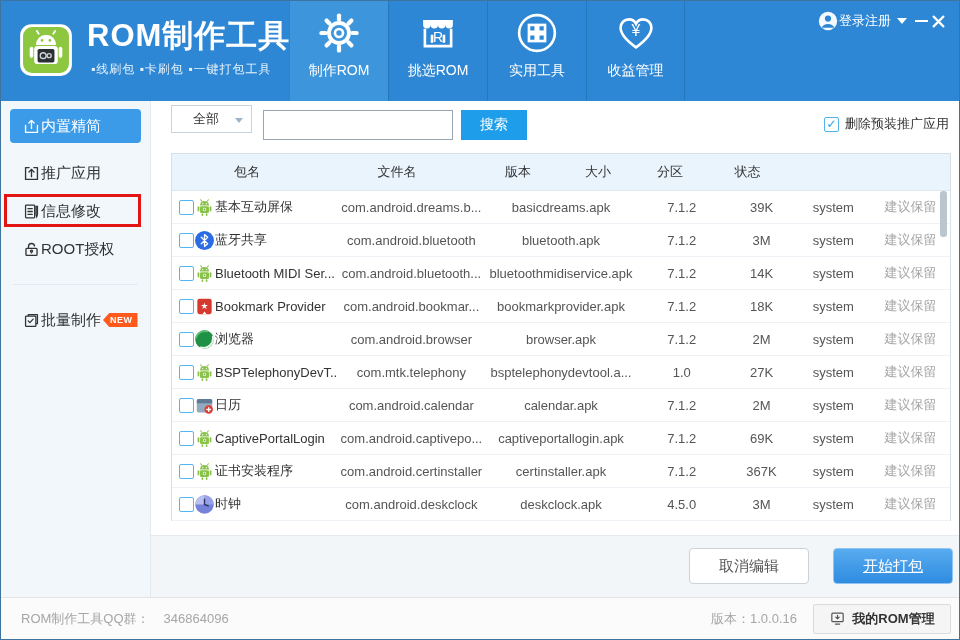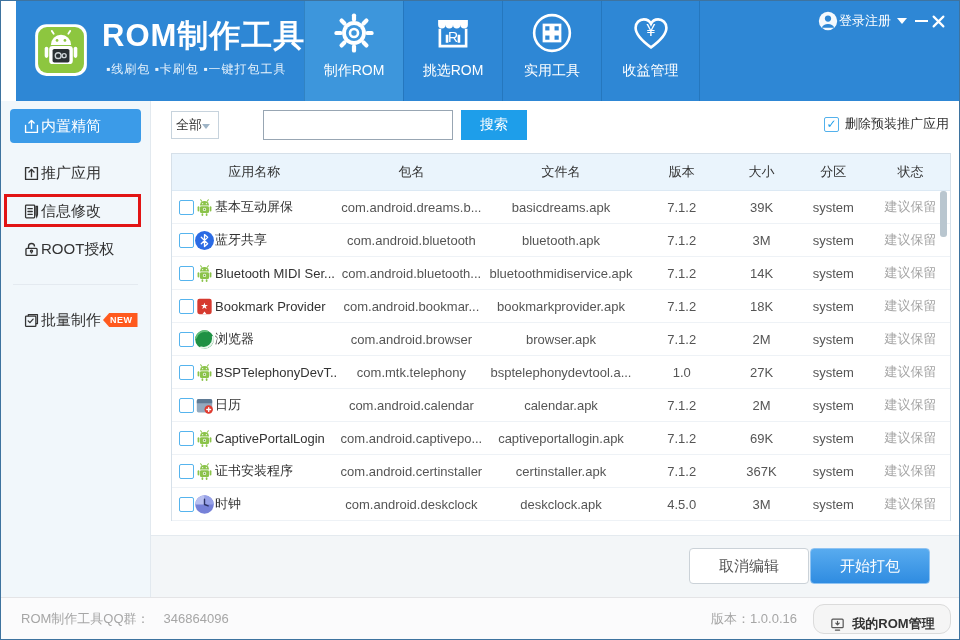--- a/index.html
+++ b/index.html
@@ -1,20 +1,20 @@
 <!DOCTYPE html>
 <html><head>
 <meta charset="utf-8">
 <style>
   html,body{margin:0;padding:0;background:#e9edf0;}
   .window{position:relative;width:960px;height:640px;border:1px solid #3E739F;box-sizing:border-box;
     overflow:hidden;background:#fff;font-family:"Liberation Sans","DejaVu Sans",sans-serif;
     -webkit-font-smoothing:antialiased;}
   
-  .app-header{position:absolute;top:0;left:15px;right:0;height:100px;background:#2E87D5;}
+  .app-header{position:absolute;top:0;left:0;right:0;height:100px;background:#2E87D5;}
   .logo{position:absolute;left:18px;top:22px;width:54px;height:54px;}
   .logo svg{width:54px;height:54px;display:block}
   .title{position:absolute;left:86px;top:14px;font-size:31px;font-weight:bold;color:#fff;letter-spacing:1px;}
   .subtitle{position:absolute;left:90px;top:60px;font-size:12px;color:#E8F3FC;letter-spacing:1px;}
   .main-nav{position:absolute;left:288px;top:0;height:100px;display:flex;}
   .nav-tab{width:99px;height:100px;box-sizing:border-box;border-left:1px solid rgba(8,62,110,.22);
     display:flex;flex-direction:column;align-items:center;cursor:pointer;}
   .nav-tab:last-child{border-right:1px solid rgba(8,62,110,.22);}
   .nav-tab.active{background:#3D96DC;align-items:center;}
   .tab-icon{margin-top:11px;width:42px;height:42px;}
@@ -34,22 +34,22 @@
   .side-item.active{height:34px;margin:8px 9px 0 9px;padding-left:12px;background:#3B9BE8;color:#fff;border-radius:4px;}
   .side-item.gap-top{margin-top:11px;}
   .side-icon{width:19px;height:19px;flex:none;}
   .side-icon svg{width:19px;height:19px;display:block}
   .side-divider{height:1px;background:#E4EAF0;margin:16px 12px;}
   .badge{background:#FF5A1E;color:#fff;font-size:9px;font-weight:bold;padding:2px 5px 2px 7px;margin-left:2px;
     clip-path:polygon(0 50%,18% 0,100% 0,100% 100%,18% 100%);letter-spacing:.5px;}
   .annotation{position:absolute;left:3px;top:93px;width:131px;height:27px;border:3px solid #E21414;z-index:5;pointer-events:none;}
   
   .main{position:absolute;left:150px;top:100px;right:0;bottom:42px;background:#fff;}
-  .filter{position:absolute;left:20px;top:10px;width:48px;height:28px;border:1px solid #C7D3DD;background:#fff;
-    font-size:13px;color:#333;display:flex;align-items:center;padding-left:4px;box-sizing:border-box;cursor:pointer;}
+  .filter{position:absolute;left:20px;top:4px;width:81px;height:28px;border:1px solid #C7D3DD;background:#fff;
+    font-size:13px;color:#333;display:flex;align-items:center;padding-left:21px;box-sizing:border-box;cursor:pointer;}
   .filter-caret{position:absolute;right:8px;top:12px;width:0;height:0;border-left:4px solid transparent;border-right:4px solid transparent;border-top:5px solid #9FB4C6;}
   .search-input{position:absolute;left:112px;top:9px;width:190px;height:30px;border:1px solid #98A6B3;box-sizing:border-box;padding:0 8px;font-size:13px;outline:none;}
   .search-btn{position:absolute;left:310px;top:9px;width:66px;height:30px;background:#1E9EEA;color:#fff;border:none;font-size:14px;cursor:pointer;}
   .promo-check{position:absolute;right:10px;top:14px;display:flex;align-items:center;gap:6px;font-size:13px;color:#333;}
   .checkbox{width:15px;height:15px;border:1px solid #53B1EC;border-radius:2px;background:#fff;display:flex;align-items:center;justify-content:center;box-sizing:border-box;cursor:pointer;}
   .checkbox.checked::after{content:"✓";color:#1E9EEA;font-size:12px;font-weight:bold;line-height:1;}
   
   .table{position:absolute;left:20px;top:52px;width:780px;height:368px;border:1px solid #D6E0E9;box-sizing:border-box;background:#fff;}
   .thead{display:flex;height:36px;background:#EAF4FC;border-bottom:1px solid #DCE9F4;align-items:center;font-size:13px;color:#333;}
   .w0{width:165px;}.w1{width:150px;}.w2{width:150px;}.w3{width:92px;}.w4{width:68px;}.w5{width:76px;}.w6{width:79px;}
@@ -60,29 +60,29 @@
   .name-col{display:flex;align-items:center;padding-left:7px;box-sizing:border-box;}
   .cb{width:15px;height:15px;border:1px solid #55B4EE;border-radius:2px;background:#fff;flex:none;box-sizing:border-box;cursor:pointer;}
   .appicon{width:21px;height:21px;flex:none;}
   .appicon svg{width:21px;height:21px;display:block}
   .appname{color:#333;white-space:nowrap;overflow:hidden;font-size:13px;}
   .status-cell{color:#A3A3A3;}
   .scroll-thumb{position:absolute;right:3px;top:0;width:7px;height:46px;background:#B9C6CF;border-radius:3px;cursor:pointer;z-index:4;}
   
   .action-bar{position:absolute;left:0;right:0;bottom:0;height:61px;background:#F3F6F8;border-top:1px solid #E4EAEF;}
   .btn-cancel{position:absolute;right:150px;top:12px;width:120px;height:36px;background:#fff;border:1px solid #CBD2D8;border-radius:4px;font-size:15px;color:#555;cursor:pointer;font-family:inherit;}
-  .btn-start{position:absolute;right:29px;top:12px;width:120px;height:36px;background:linear-gradient(#58ABEF,#2F8CE1);border:1px solid #8FC3F2;border-radius:4px;color:#fff;font-size:15px;cursor:pointer;font-family:inherit;}
+  .btn-start{position:absolute;right:6px;top:12px;width:120px;height:36px;background:linear-gradient(#58ABEF,#2F8CE1);border:1px solid #8FC3F2;border-radius:4px;color:#fff;font-size:15px;cursor:pointer;font-family:inherit;text-decoration:underline;}
   
   .footer{position:absolute;left:0;right:0;bottom:0;height:42px;background:#FBFBFC;border-top:1px solid #E4E4E6;display:flex;align-items:center;box-sizing:border-box;}
   .qq-label{margin-left:20px;font-size:13px;color:#A6A6A6;}
   .qq-num{margin-left:14px;font-size:13px;color:#A6A6A6;}
   .spacer{flex:1;}
   .version{font-size:13px;color:#A6A6A6;margin-right:16px;}
-  .manage-btn{margin-right:8px;height:30px;min-width:138px;background:#F5F5F5;border:1px solid #DBDBDB;border-radius:11px;
-    display:flex;align-items:flex-end;justify-content:center;gap:6px;font-size:13px;font-weight:bold;color:#333;cursor:pointer;box-sizing:border-box;}
+  .manage-btn{margin-right:8px;height:30px;min-width:138px;background:#F5F5F5;border:1px solid #DBDBDB;border-radius:2px;
+    display:flex;align-items:center;justify-content:center;gap:6px;font-size:13px;font-weight:bold;color:#333;cursor:pointer;box-sizing:border-box;}
   .manage-icon{width:17px;height:17px}
   .manage-icon svg{width:17px;height:17px;display:block}
 </style>
 </head>
 <body>
 
 <div class="window">
 
   <div class="app-header">
     <div class="logo">
@@ -245,21 +245,20 @@
     </div>
     <input class="search-input" type="text" value="" style="">
     <button class="search-btn">搜索</button>
     <div class="promo-check">
       <span class="checkbox checked" id="promo-cb"></span>
       <span>删除预装推广应用</span>
     </div>
 
     <div class="table">
       <div class="thead" id="thead">
-          <div class="hcell w0">应用名称</div>
           <div class="hcell w1">包名</div>
           <div class="hcell w2">文件名</div>
           <div class="hcell w3">版本</div>
           <div class="hcell w4">大小</div>
           <div class="hcell w5">分区</div>
           <div class="hcell w6">状态</div>
         </div>
       <div class="tbody" id="tbody">
         <div class="scroll-thumb"></div>
       <div class="trow">

